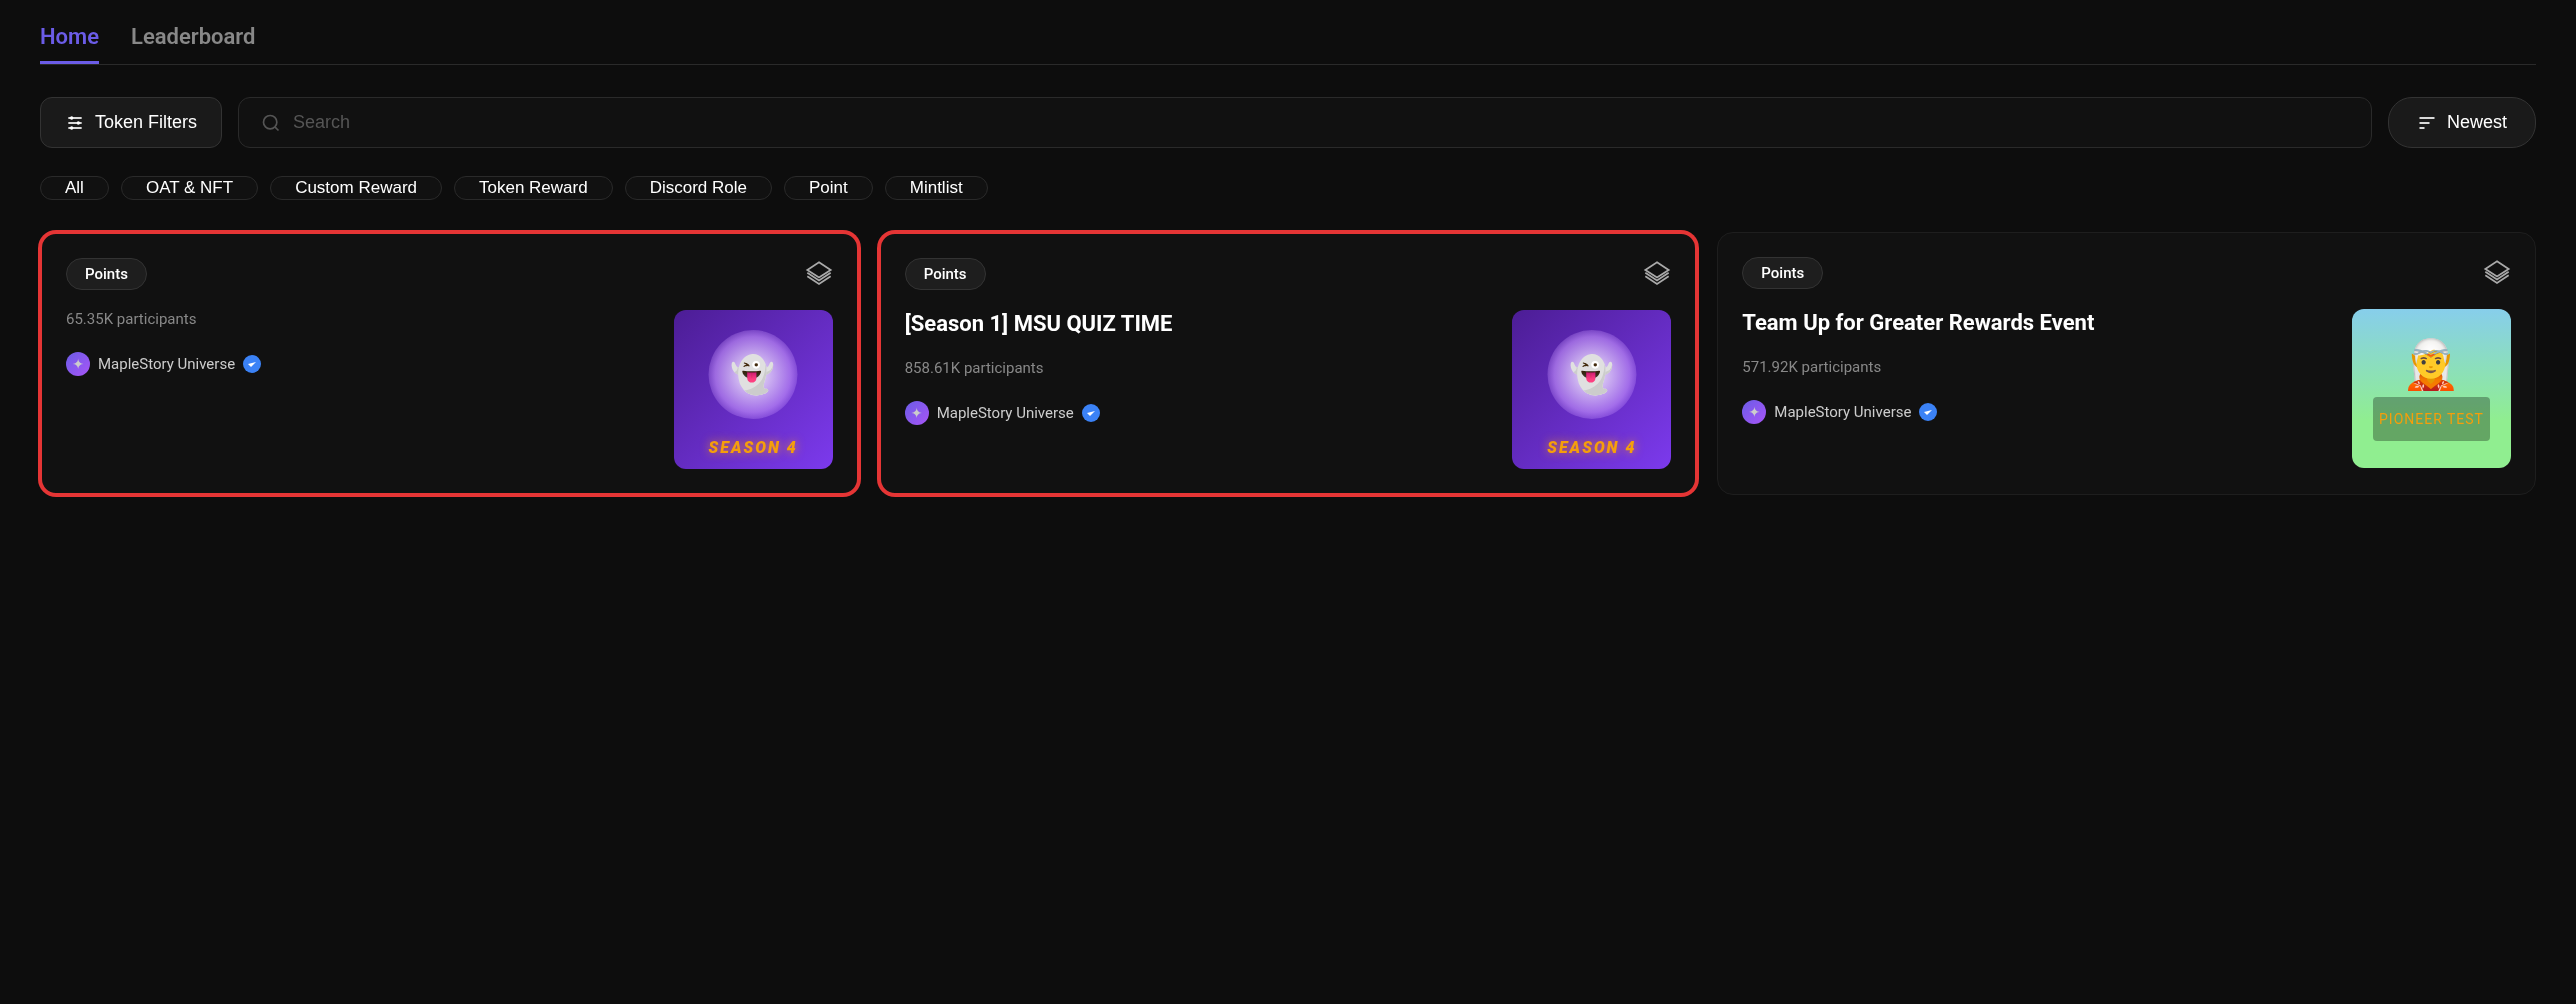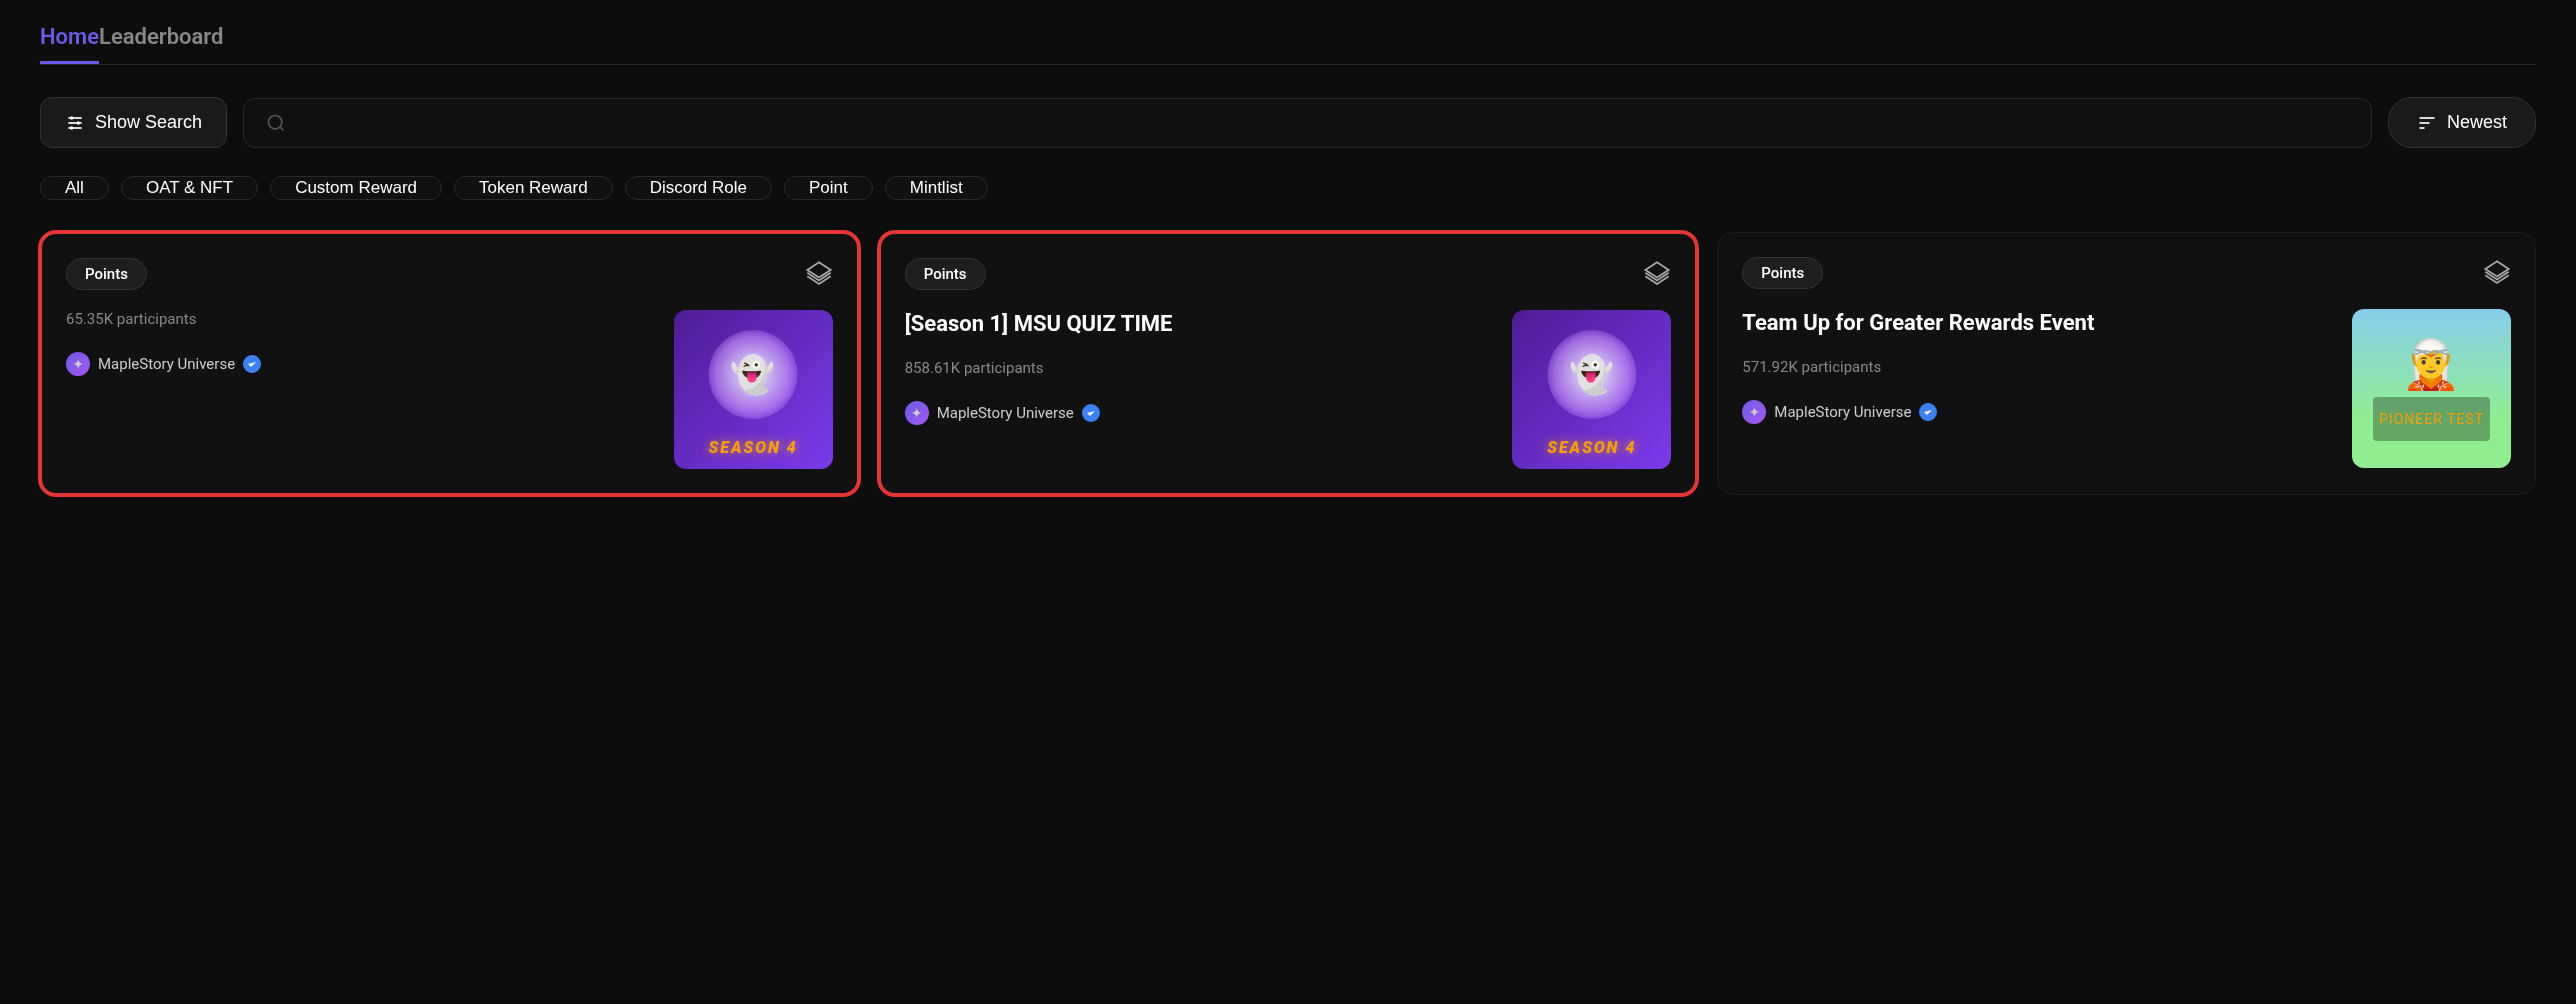--- a/index.html
+++ b/index.html
@@ -13,20 +13,21 @@
     }
 
     .app-container {
       max-width: 2576px;
       padding: 24px 40px;
     }
 
     
     .nav-tabs {
       display: flex;
+      gap: 32px;
       margin-bottom: 32px;
       border-bottom: 1px solid #2a2a2a;
     }
 
     .nav-tab {
       padding-bottom: 12px;
       font-size: 22px;
       font-weight: 600;
       cursor: pointer;
       color: #888;
@@ -313,28 +314,29 @@
   <div class="toolbar">
     <button class="show-filters-btn">
       <svg width="20" height="20" viewBox="0 0 24 24" fill="none" stroke="currentColor" stroke-width="2">
         <line x1="4" y1="6" x2="20" y2="6"></line>
         <line x1="4" y1="12" x2="20" y2="12"></line>
         <line x1="4" y1="18" x2="20" y2="18"></line>
         <circle cx="8" cy="6" r="2" fill="currentColor" stroke="none"></circle>
         <circle cx="16" cy="12" r="2" fill="currentColor" stroke="none"></circle>
         <circle cx="8" cy="18" r="2" fill="currentColor" stroke="none"></circle>
       </svg>
-      <span>Show Search</span>
+      <span>Token Filters</span>
     </button>
 
     <div class="search-bar">
       <svg class="search-icon-svg" width="20" height="20" viewBox="0 0 24 24" fill="none" stroke="#555" stroke-width="2">
         <circle cx="11" cy="11" r="8"></circle>
         <line x1="21" y1="21" x2="16.65" y2="16.65"></line>
       </svg>
+      <input type="text" placeholder="Search" style="">
     </div>
 
     <button class="newest-btn">
       <svg width="20" height="20" viewBox="0 0 24 24" fill="none" stroke="currentColor" stroke-width="2">
         <line x1="3" y1="6" x2="21" y2="6"></line>
         <line x1="3" y1="12" x2="15" y2="12"></line>
         <line x1="3" y1="18" x2="9" y2="18"></line>
       </svg>
       <span>Newest</span>
     </button>

